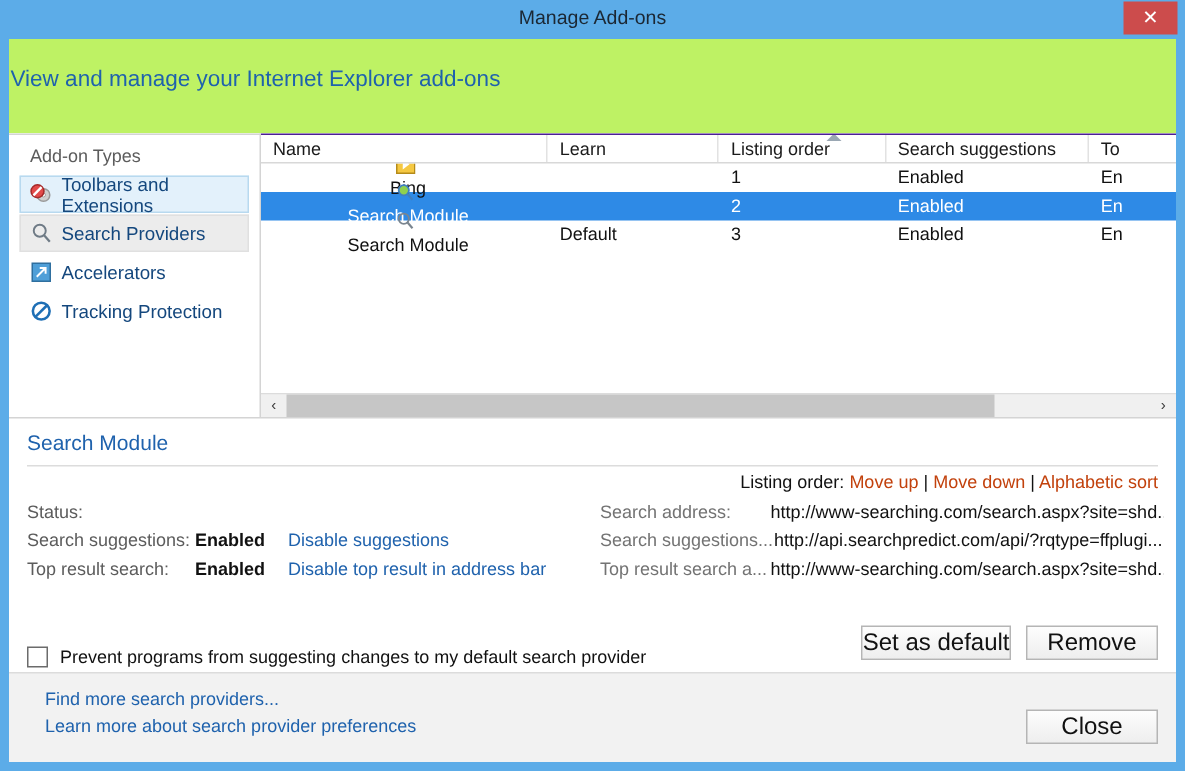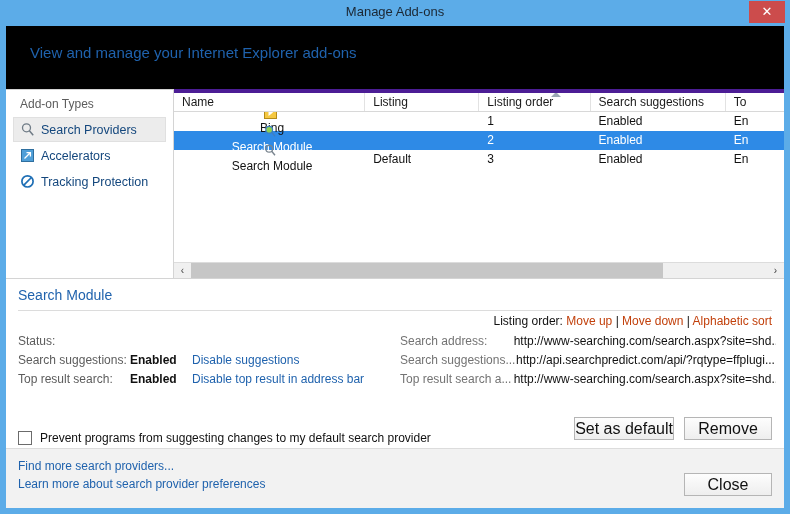--- a/index.html
+++ b/index.html
@@ -52,22 +52,22 @@
     left: 6px; top: 26px;
     width: 778px; height: 482px;
     background: #ffffff;
     display: flex;
     flex-direction: column;
   }
 
   
   .banner {
     flex: 0 0 63px;
-    background: #000000;
-    padding: 18px 0 0 24px;
+    background: #bef264;
+    padding: 18px 0 0 1px;
   }
   .banner-title {
     font-size: 15px;
     color: #1f62ad;
   }
 
   
   .middle {
     flex: 0 0 189px;
     display: flex;
@@ -109,21 +109,21 @@
   .sidebar-item .ico {
     width: 17px; height: 16px;
     margin-right: 5px;
     flex: 0 0 17px;
     display: flex; align-items: center; justify-content: center;
   }
 
   
   .table-wrap {
     flex: 1;
-    border-top: 4px solid #4c1d95;
+    border-top: 1px solid #4c1d95;
     display: flex;
     flex-direction: column;
     background: #ffffff;
     overflow: hidden;
   }
   .thead {
     display: flex;
     height: 19px;
     background: #ffffff;
     border-bottom: 1px solid #d8d8d8;
@@ -289,20 +289,21 @@
     position: relative;
     padding: 8px 0 0 12px;
   }
   .footer a {
     display: block;
     font-size: 12px;
     color: #1f62ad;
     text-decoration: none;
     line-height: 18px;
     cursor: pointer;
+    margin-left: 12px;
   }
   .footer .btn {
     position: absolute;
     right: 12px; bottom: 12px;
   }
 
   svg { display: block; }
 </style>
 </head>
 <body>
@@ -318,20 +319,31 @@
 
     <div class="banner">
       <div class="banner-title">View and manage your Internet Explorer add-ons</div>
     </div>
 
     <div class="middle">
 
       <div class="sidebar">
         <div class="sidebar-heading">Add-on Types</div>
 
+        <div class="sidebar-item highlight">
+          <span class="ico">
+            <svg width="16" height="15" viewBox="0 0 16 15">
+              <circle cx="9" cy="8" r="4.2" fill="#cfcfcf" stroke="#9a9a9a" stroke-width="1"></circle>
+              <circle cx="9" cy="8" r="1.3" fill="#ffffff" stroke="#9a9a9a" stroke-width="0.6"></circle>
+              <circle cx="5" cy="5.5" r="4.3" fill="#e24a4a" stroke="#a52a2a" stroke-width="1"></circle>
+              <line x1="2.3" y1="8.2" x2="7.7" y2="2.8" stroke="#ffffff" stroke-width="1.6"></line>
+            </svg>
+          </span>
+          <span>Toolbars and Extensions</span>
+        </div>
 
         <div class="sidebar-item current">
           <span class="ico">
             <svg width="16" height="15" viewBox="0 0 16 15">
               <circle cx="6.5" cy="5.8" r="4" fill="none" stroke="#6f7b86" stroke-width="1.3"></circle>
               <line x1="9.4" y1="8.8" x2="13.2" y2="13.2" stroke="#6f7b86" stroke-width="1.5"></line>
             </svg>
           </span>
           <span>Search Providers</span>
         </div>
@@ -353,21 +365,21 @@
               <line x1="3.6" y1="11.3" x2="11.4" y2="3.5" stroke="#1f6fb5" stroke-width="1.7"></line>
             </svg>
           </span>
           <span>Tracking Protection</span>
         </div>
       </div>
 
       <div class="table-wrap">
         <div class="thead">
           <div class="th col-name">Name</div>
-          <div class="th col-status">Listing</div>
+          <div class="th col-status">Learn</div>
           <div class="th col-order">
             <span class="sort-arrow"></span>
             <span>Listing order</span>
           </div>
           <div class="th col-sugg">Search suggestions</div>
           <div class="th col-top">To</div>
         </div>
 
         <div class="tbody">
 

